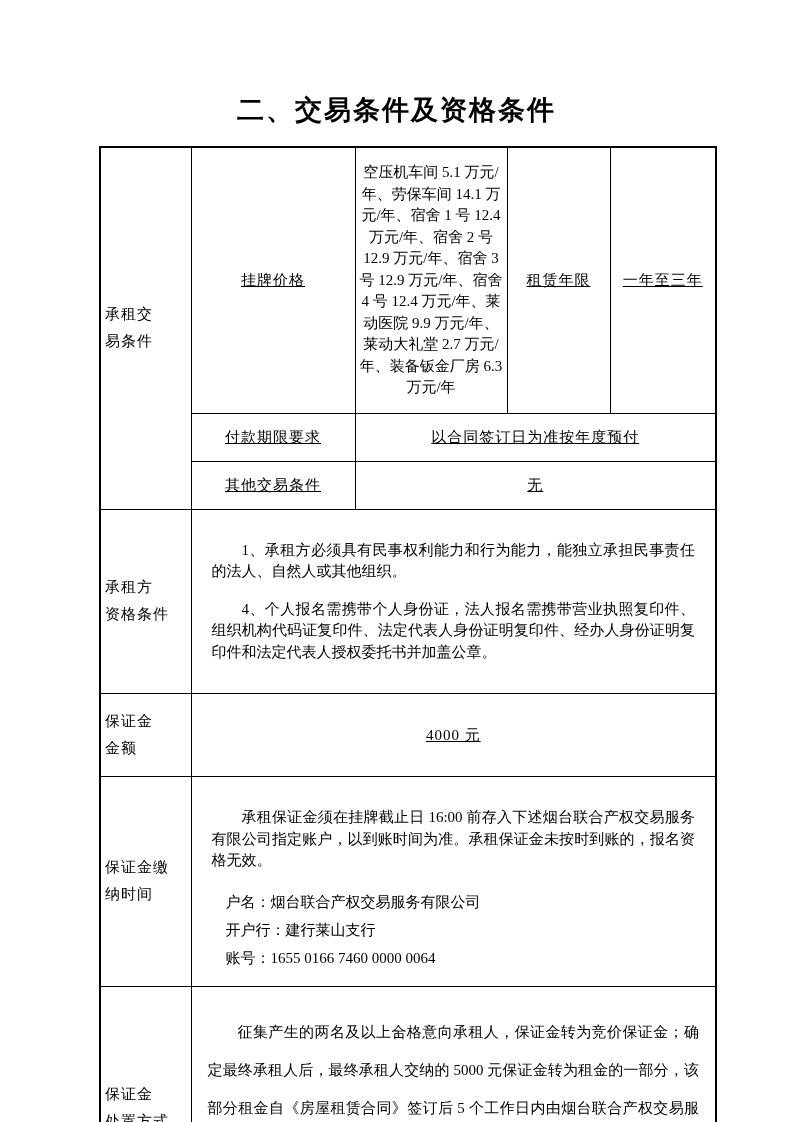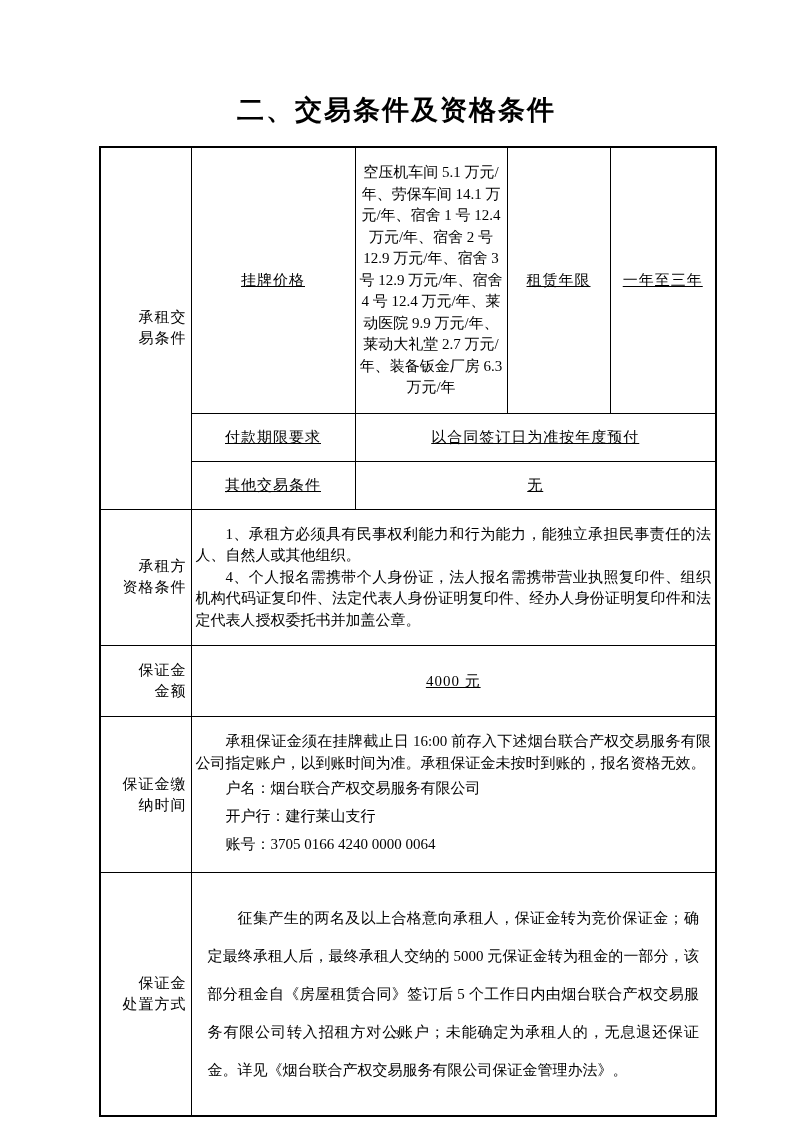--- a/index.html
+++ b/index.html
@@ -44,41 +44,41 @@
   }
   .row-price    { height: 257px; }
   .row-payment  { height: 46px; }
   .row-other    { height: 44px; margin-left: 24px; }
   .row-qualif   { height: 105px; }
   .row-amount   { height: 38px; }
   .row-paytime  { height: 151px; }
   .row-dispose  { height: 230px; }
 
   td.lbl {
-    text-align: right;
+    text-align: left;
     white-space: pre-line;
-    line-height: 21px;
+    line-height: 27px;
     letter-spacing: 1px;
   }
   td.center {
     text-align: center;
     letter-spacing: 1px;
     text-decoration: underline;
   }
   td.price-cell {
     text-align: center;
     line-height: 21.5px;
     padding: 4px 7px;
   }
   td.para-cell {
     padding: 2px 9px;
     line-height: 21.5px;
   }
   td.para-cell p {
-    margin: 0;
+    margin: 16px;
     text-indent: 2em;
     text-align: justify;
   }
   .acct-line {
     text-indent: 2em;
     line-height: 28px;
   }
   td.dispose-cell {
     padding: 2px 9px;
   }
@@ -140,21 +140,21 @@
 金额</td>
       <td class="center" colspan="4">4000 元</td>
     </tr>
     <tr class="row-paytime">
       <td class="lbl">保证金缴
 纳时间</td>
       <td class="para-cell" colspan="4">
         <p>承租保证金须在挂牌截止日 16:00 前存入下述烟台联合产权交易服务有限公司指定账户，以到账时间为准。承租保证金未按时到账的，报名资格无效。</p>
         <div class="acct-line">户名：烟台联合产权交易服务有限公司</div>
         <div class="acct-line">开户行：建行莱山支行</div>
-        <div class="acct-line">账号：3705 0166 4240 0000 0064</div>
+        <div class="acct-line">账号：1655 0166 7460 0000 0064</div>
       </td>
     </tr>
     <tr class="row-dispose">
       <td class="lbl">保证金
 处置方式</td>
       <td class="dispose-cell" colspan="4">
         <p>征集产生的两名及以上合格意向承租人，保证金转为竞价保证金；确定最终承租人后，最终承租人交纳的 5000 元保证金转为租金的一部分，该部分租金自《房屋租赁合同》签订后 5 个工作日内由烟台联合产权交易服务有限公司转入招租方对公账户；未能确定为承租人的，无息退还保证金。详见《烟台联合产权交易服务有限公司保证金管理办法》。</p>
       </td>
     </tr>
   </tbody>

